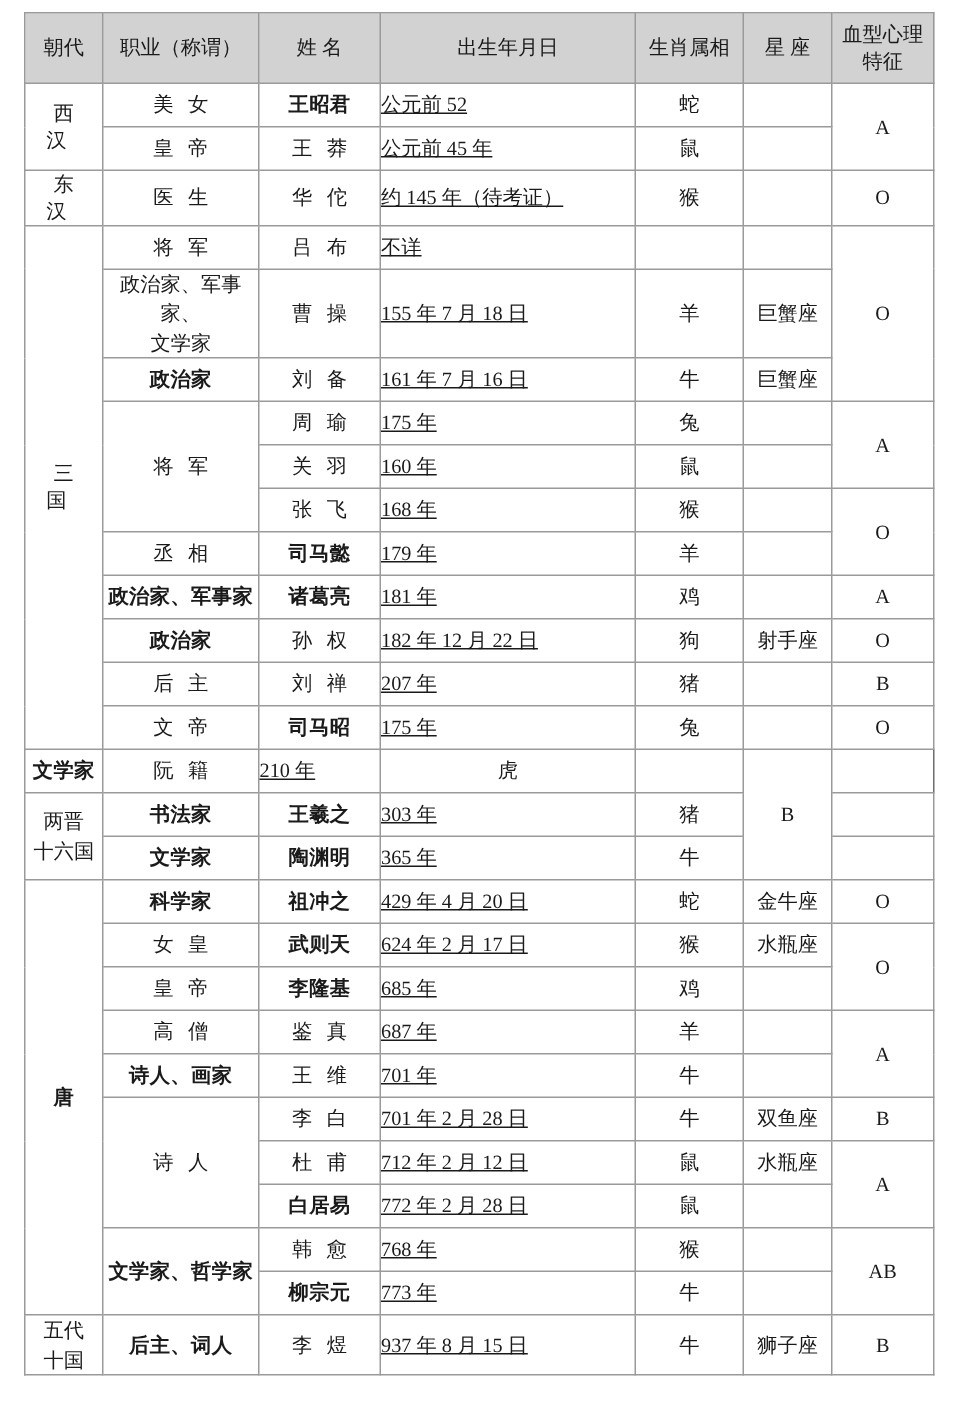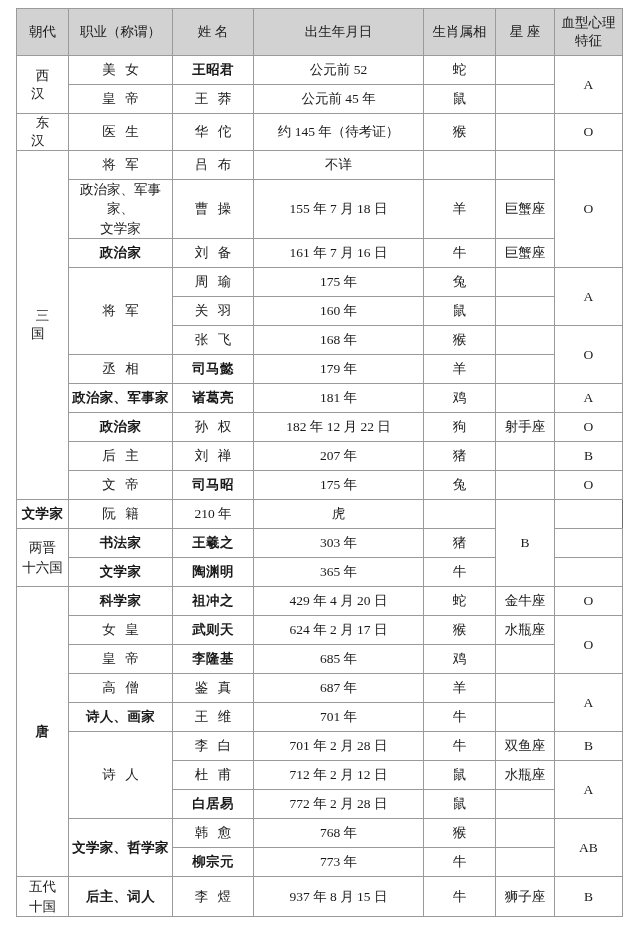--- a/index.html
+++ b/index.html
@@ -58,21 +58,21 @@
   col.c-dyn   { width: 52px; }
   col.c-occ   { width: 104px; }
   col.c-name  { width: 81px; }
   col.c-birth { width: 170px; }
   col.c-zod   { width: 72px; }
   col.c-con   { width: 59px; }
   col.c-blood { width: 68px; }
 
   
   .ctr   { text-align: center; }
-  .lft   { text-align: center; padding-left: 6px; }
+  .lft   { text-align: left; padding-left: 6px; text-decoration: underline; }
 
   .row-h { height: 29px; }
 
   
   .sp2 {
     display: inline-block;
     letter-spacing: 0.72em;
     text-indent: 0.72em;
     font-family: Liberation Serif, serif;
   }

